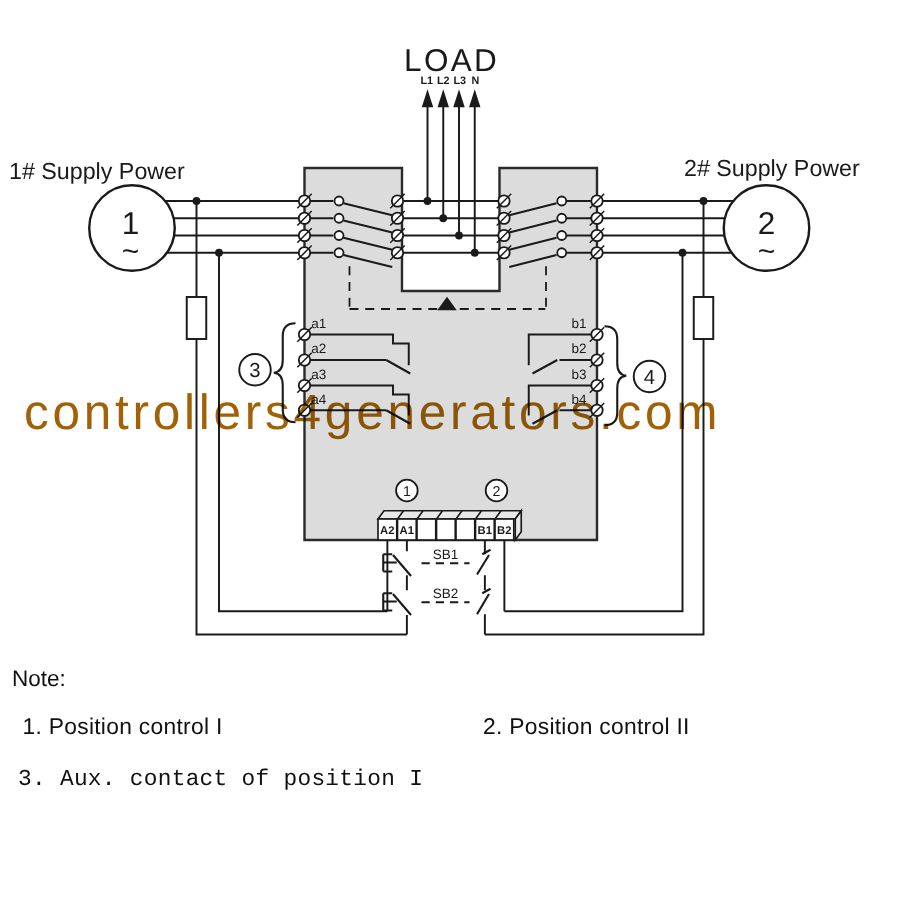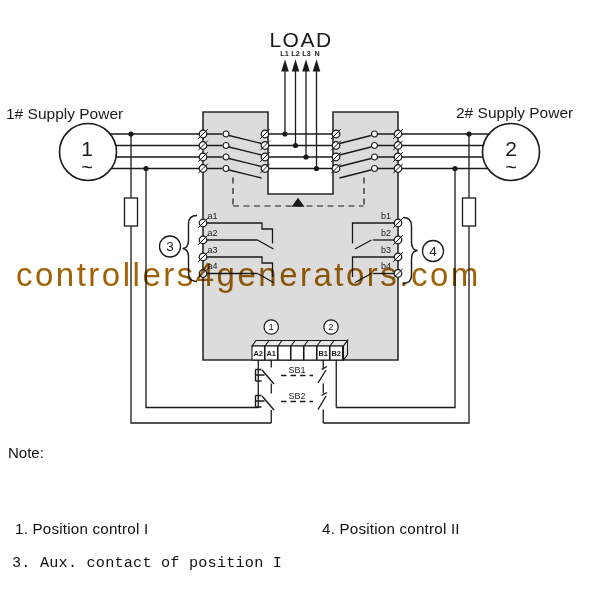--- a/index.html
+++ b/index.html
@@ -2,21 +2,21 @@
 <html><head>
 <meta charset="utf-8">
 <style>
   html,body{margin:0;padding:0;background:#fff;}
   .canvas{position:relative;width:600px;height:600px;background:#ffffff;overflow:hidden;
           font-family:"Liberation Sans",sans-serif;color:#111;}
   svg{position:absolute;left:0;top:0;}
   .watermark{position:absolute;left:16px;top:256px;font-size:33px;letter-spacing:2.5px;
              color:#a16207;mix-blend-mode:multiply;white-space:nowrap;pointer-events:none;}
   .note-title{position:absolute;left:8px;top:444px;font-size:15px;font-weight:normal;}
-  .note-item{position:absolute;font-size:15.2px;letter-spacing:0.2px;white-space:nowrap;margin-top:44px;}
+  .note-item{position:absolute;font-size:15.2px;letter-spacing:0.2px;white-space:nowrap;}
   .ni0{left:15px;top:476px;} .ni1{left:322px;top:476px;}
   .ni2{left:12px;top:510px;font-family:Liberation Mono, monospace;} .ni3{left:319px;top:510px;}
   .ni4{left:12px;top:541px;} .ni5{left:318px;top:541px;}
   text{font-family:"Liberation Sans",sans-serif;fill:#1a1a1a;}
 </style>
 </head>
 <body>
 
 <div class="canvas">
 
@@ -261,16 +261,16 @@
   </g>
 
   <text x="297" y="372.5" font-size="9" text-anchor="middle">SB1</text>
   <text x="297" y="398.5" font-size="9" text-anchor="middle">SB2</text>
 </svg>
 
 <div class="watermark">controllers4generators.com</div>
 
 <div class="note-title">Note:</div>
 <div class="note-item ni0">1. Position control I</div>
-<div class="note-item ni1">4. Position control II</div>
+<div class="note-item ni1">2. Position control II</div>
 <div class="note-item ni2">3. Aux. contact of position I</div>
 
 </div>
 
 </body></html>

